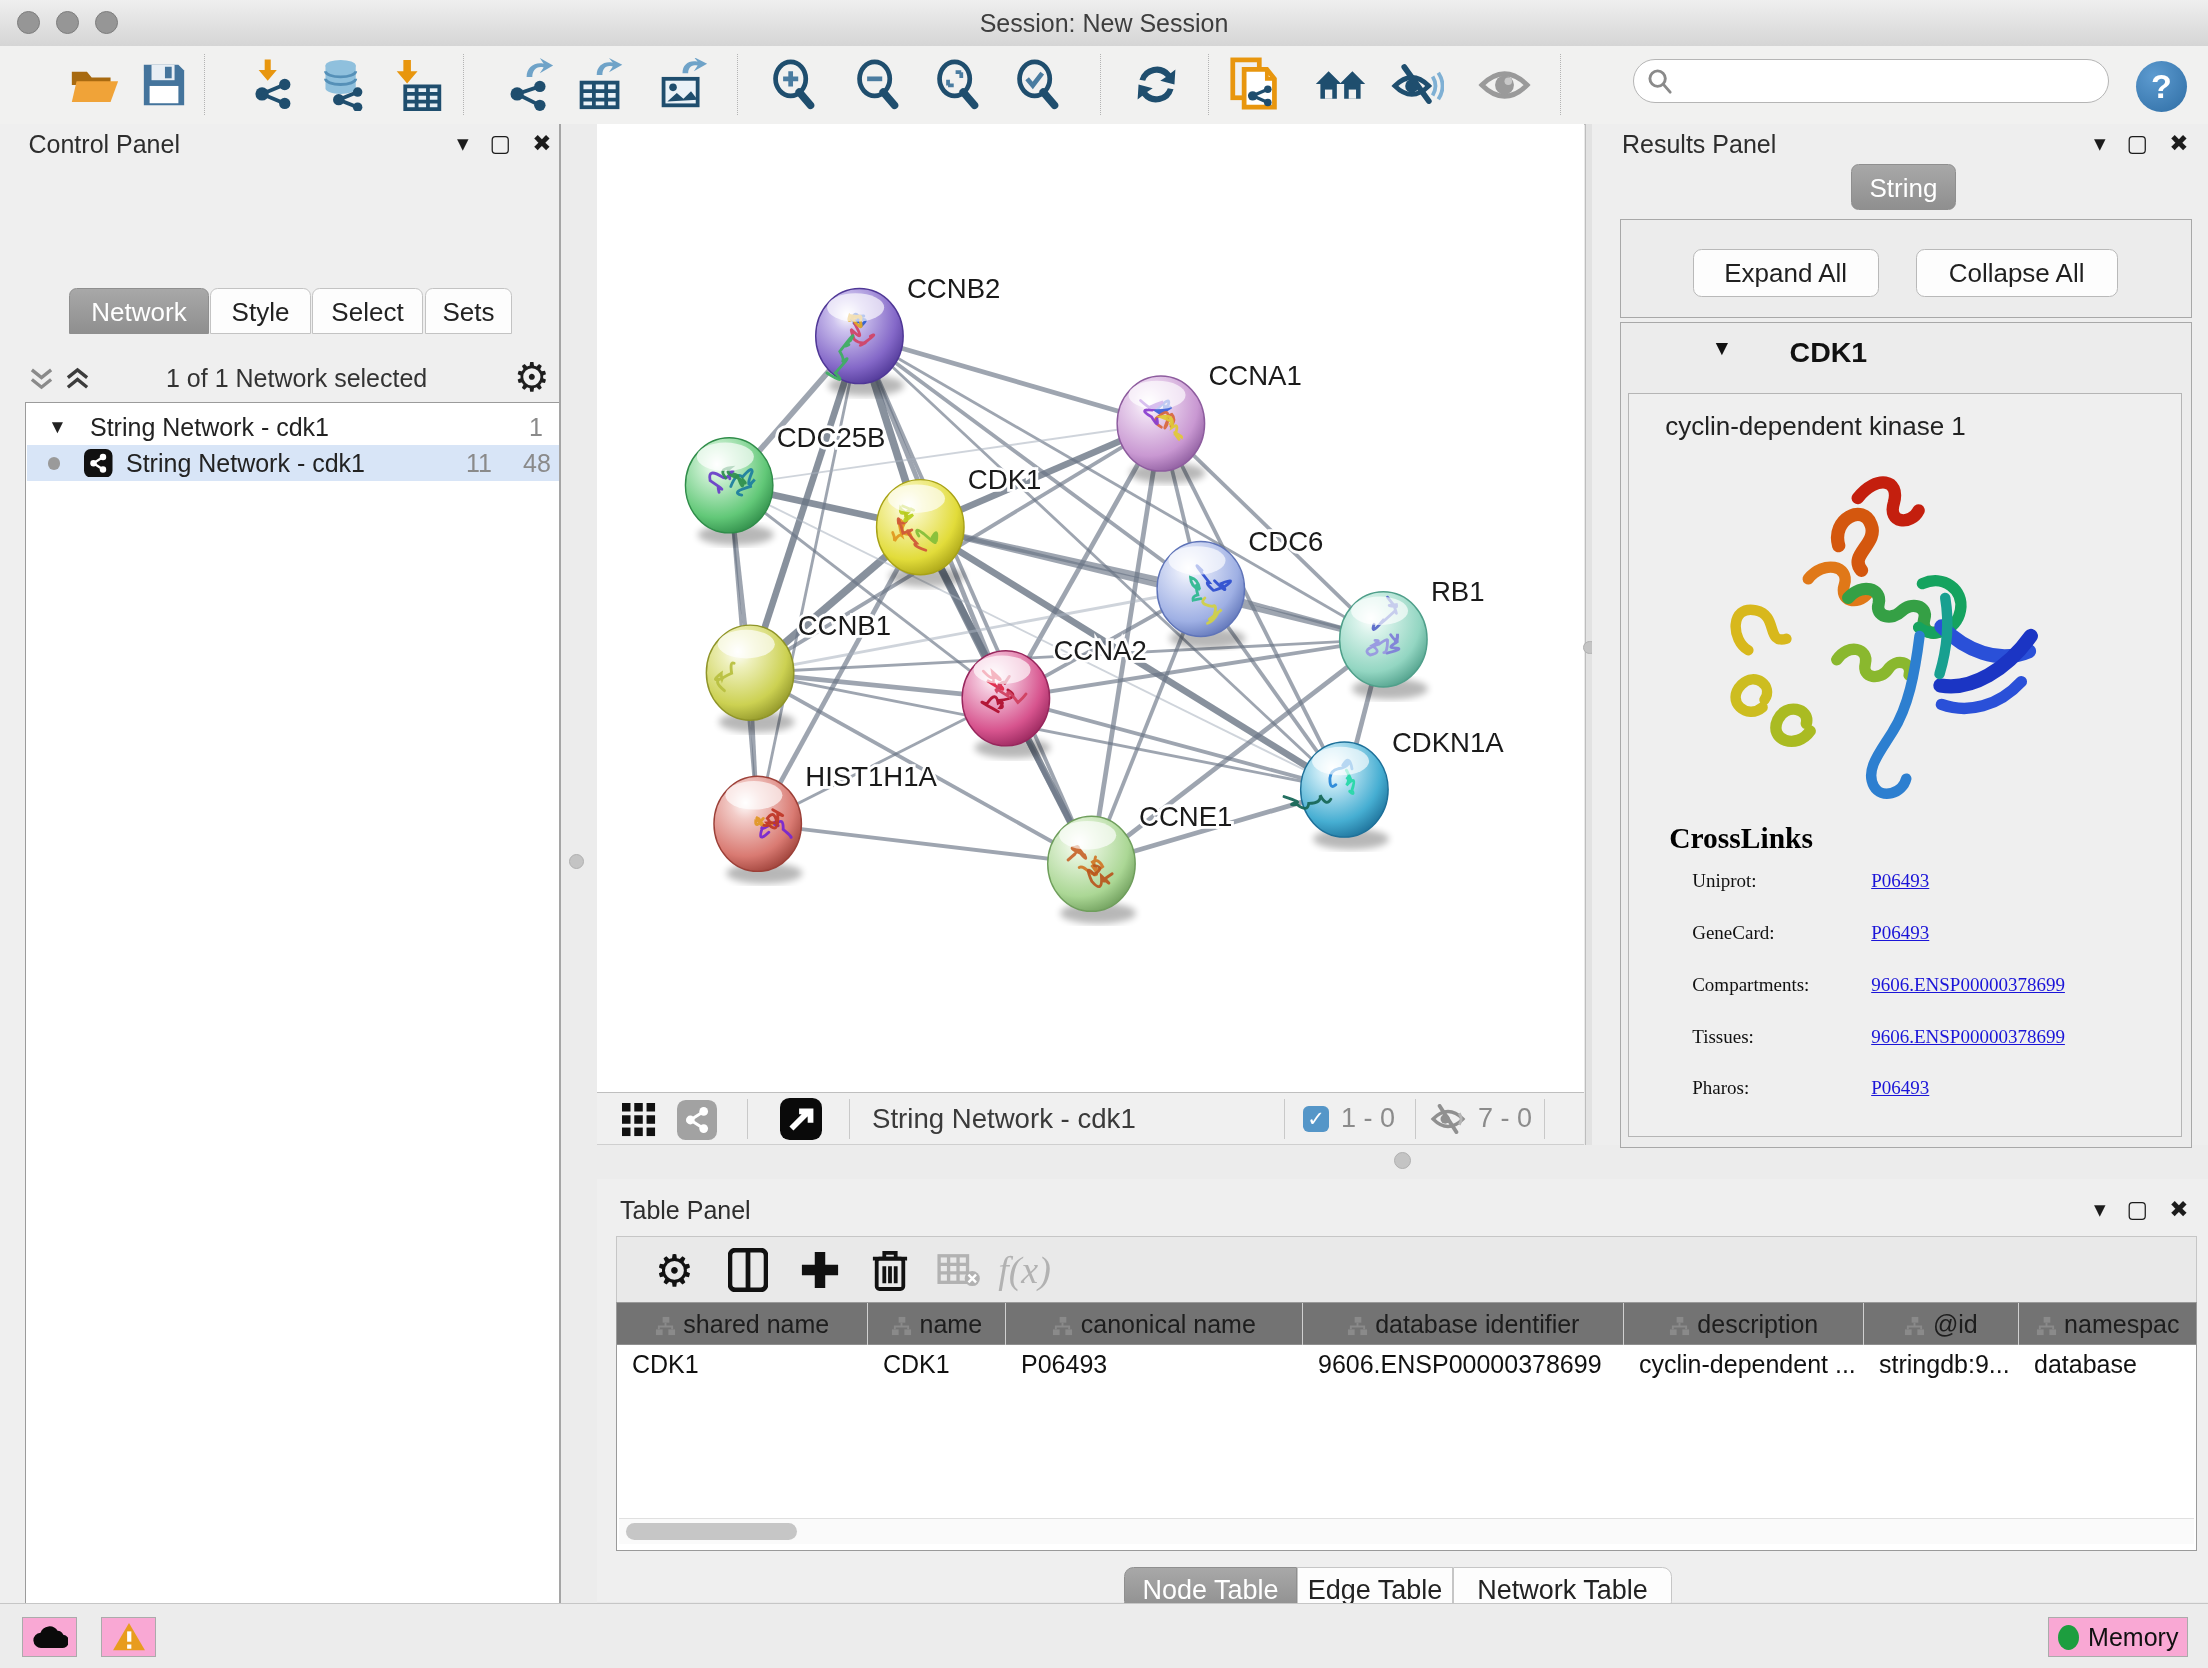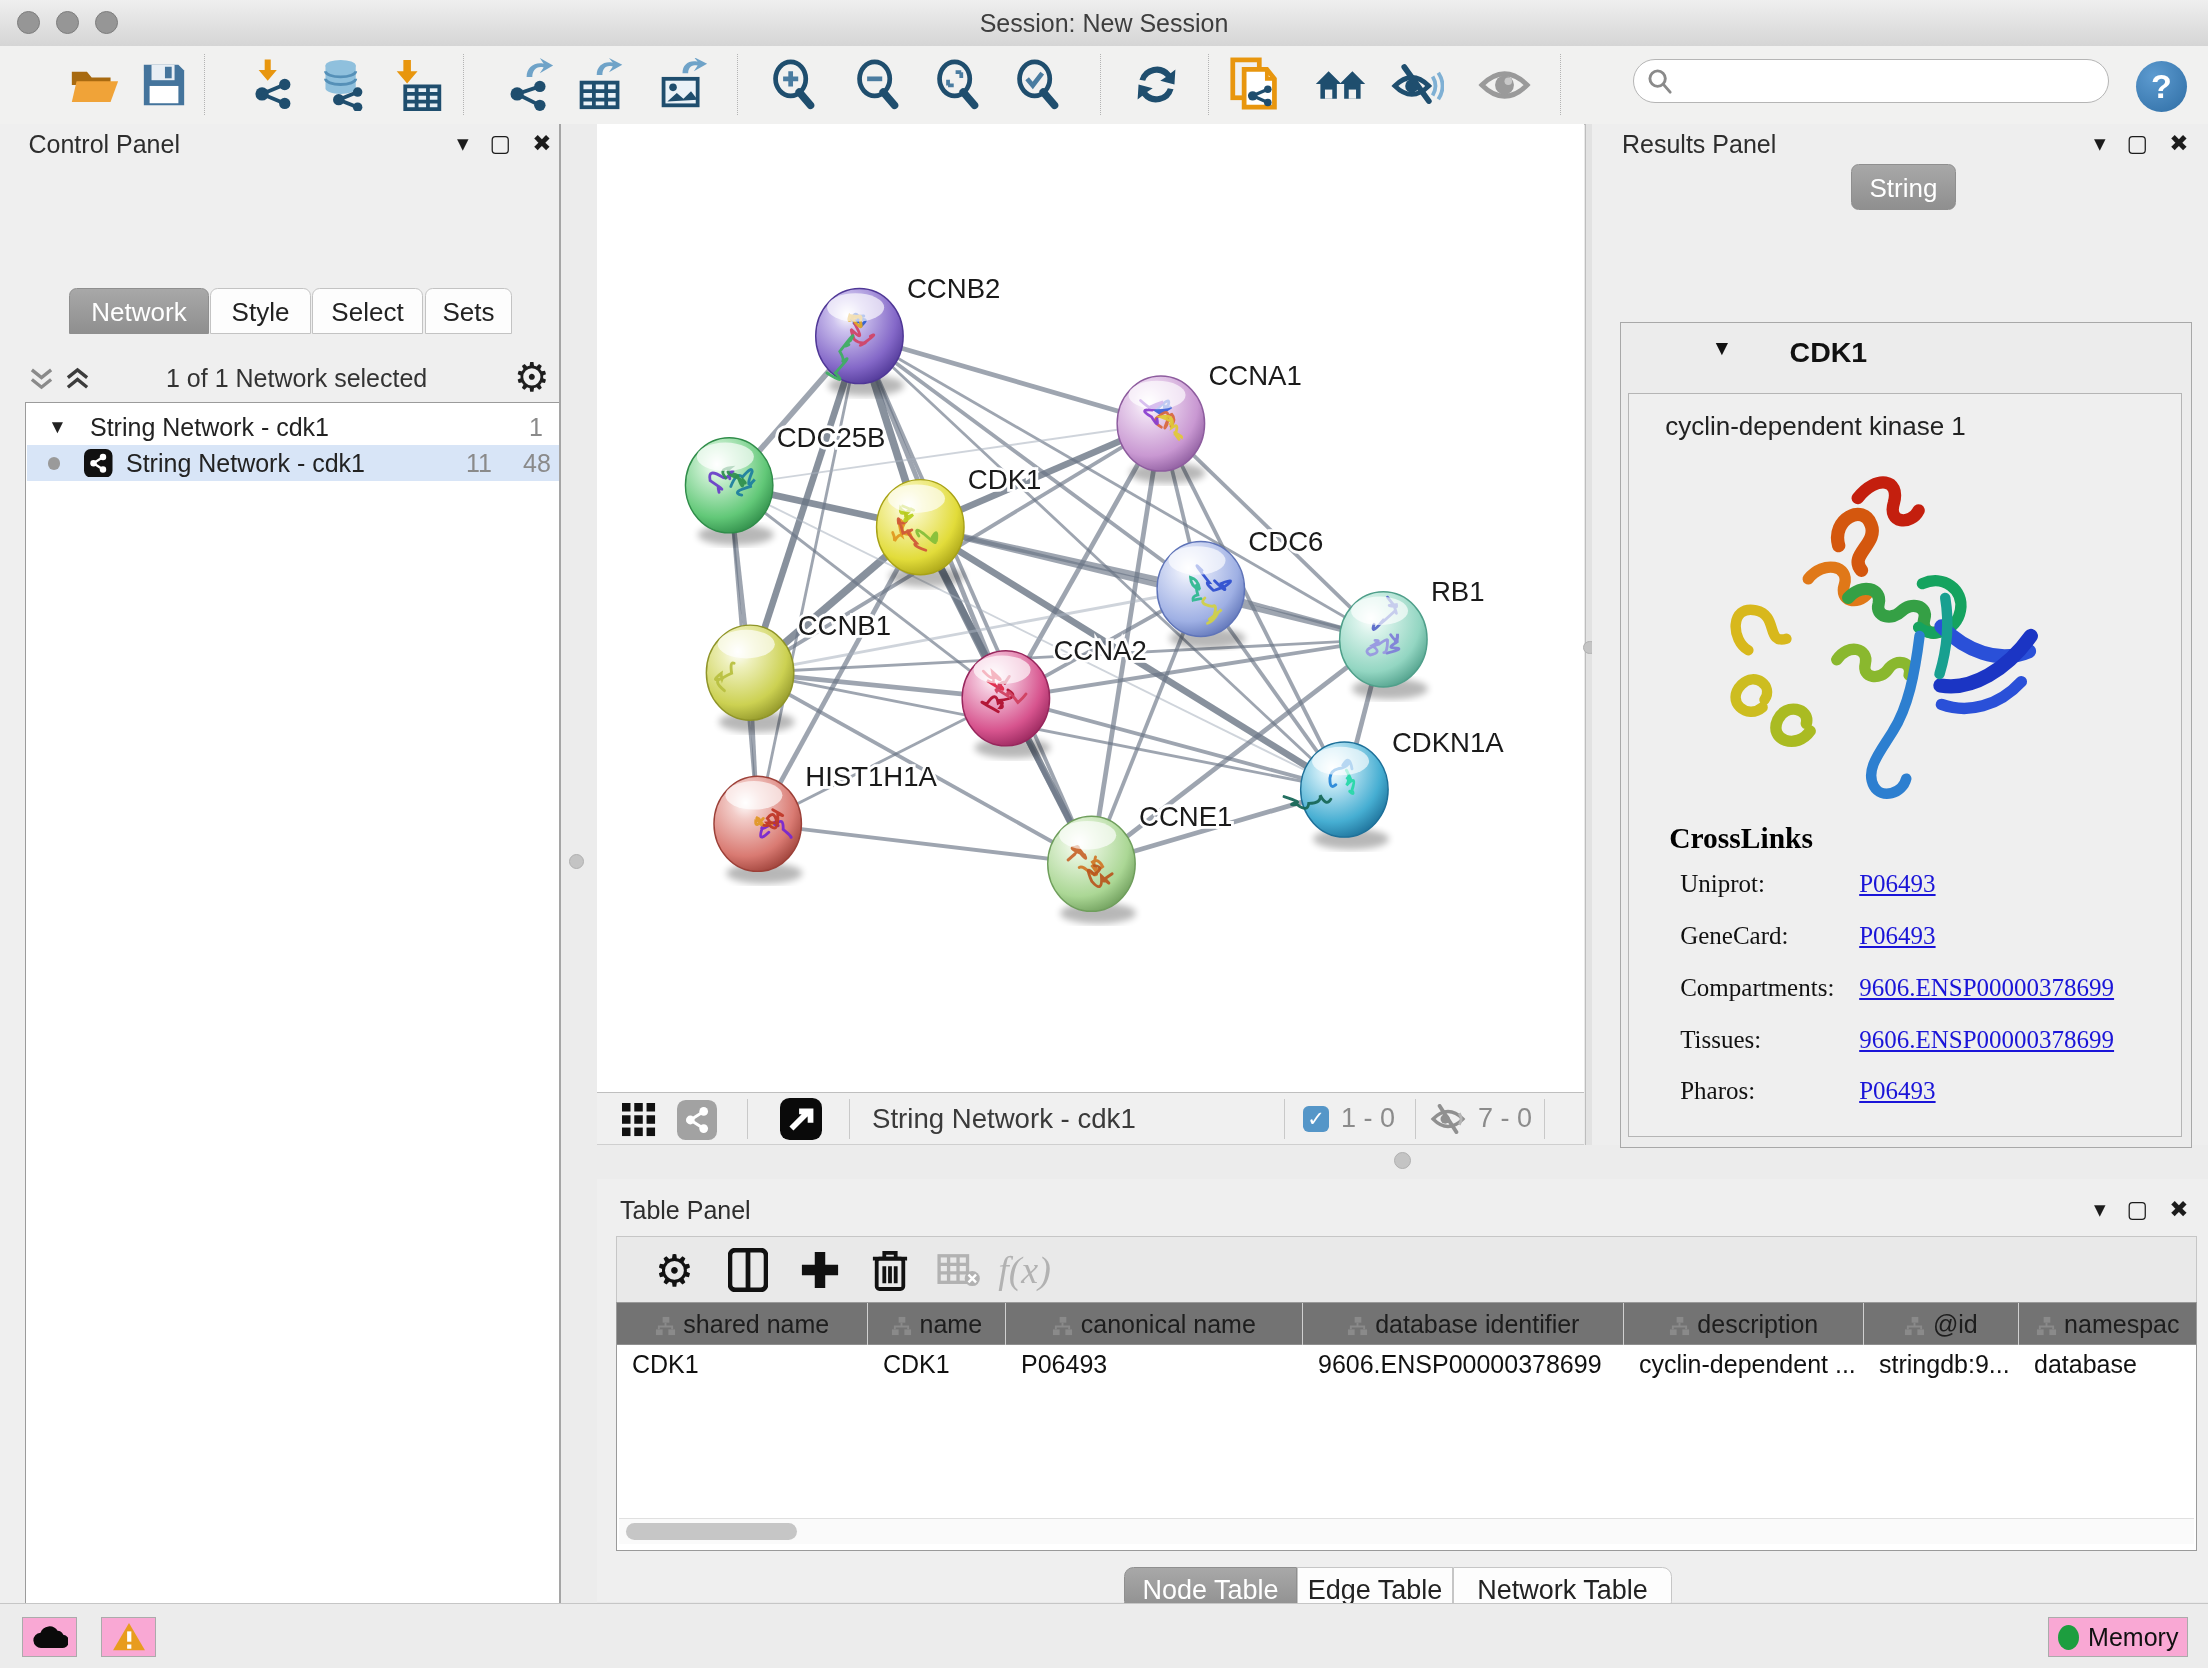--- a/index.html
+++ b/index.html
@@ -65,21 +65,21 @@
   .rp-btn{position:absolute;top:28.5px;height:48px;background:#fdfdfd;border:1px solid #b9b9b9;
     border-radius:8.6px;font-size:26px;text-align:center;line-height:46px;color:#1f1f1f;box-sizing:border-box;}
   .rp-box2{position:absolute;left:27.6px;top:198px;width:572px;height:826px;background:#ececec;
     border:1px solid #a8a8a8;box-sizing:border-box;}
   .rp-inner{position:absolute;left:7.6px;top:70px;width:554px;height:744px;background:#efefef;
     border:1px solid #b5b5b5;box-sizing:border-box;}
   .cdk-row{position:absolute;left:0;top:13.3px;width:100%;font-size:28.5px;font-weight:bold;color:#111;}
   .rp-desc{position:absolute;left:36px;top:17px;font-size:26px;color:#222;}
   .serif{font-family:"Liberation Serif","DejaVu Serif",serif;}
   .xl-head{position:absolute;left:40px;top:428px;font-size:29.5px;font-weight:bold;color:#000;}
-  .xl-row{position:absolute;left:51px;width:476px;font-size:25px;color:#111;}
+  .xl-row{position:absolute;left:63px;width:476px;font-size:19px;color:#111;}
   .xl-row a{position:absolute;left:179px;color:#1a14d8;text-decoration:underline;}
   
   .table-panel{left:597px;top:1179px;width:1611px;height:423px;background:#efefef;}
   .tp-toolbar{position:absolute;left:19px;top:57px;width:1581px;height:67px;background:#e9e9e9;
     border:1px solid #c6c6c6;box-sizing:border-box;}
   .tp-ic{position:absolute;top:5.7px;width:55px;height:55px;display:flex;align-items:center;justify-content:center;}
   .tbl-box{position:absolute;left:19px;top:123px;width:1581px;height:249px;background:#fff;
     border:1px solid #9a9a9a;box-sizing:border-box;overflow:hidden;}
   .tbl-header{position:absolute;left:0;top:0;height:42px;background:#737373;border-bottom:1.9px solid #8f8f8f;
     display:flex;box-sizing:border-box;width:1579px;}
@@ -609,20 +609,24 @@
 </div>
 
 <div class="abs results-panel">
   <div class="panel-title" style="position:absolute;left:30px;top:5.7px">Results Panel</div>
   <div class="panel-btns" style="left:502px;top:7.6px">
     <span class="pb">▾</span>
     <span class="pb">▢</span>
     <span class="pb" style="font-weight:bold">✖</span>
   </div>
   <div class="tab sel" style="left:259px;top:40px;width:105px;position:absolute;border-radius:7.6px">String</div>
+  <div class="rp-box1">
+    <div class="rp-btn" style="left:72px;width:186px">Expand All</div>
+    <div class="rp-btn" style="left:295px;width:202px">Collapse All</div>
+  </div>
   <div class="rp-box2">
     <div class="cdk-row">
       <span style="position:absolute;left:91px;font-size:21px">▼</span>
       <span style="position:absolute;left:169px">CDK1</span>
     </div>
     <div class="rp-inner">
       <div class="rp-desc">cyclin-dependent kinase 1</div>
 
       <svg style="position:absolute;left:67px;top:61px" width="371" height="360" viewBox="0 0 390 378">
         <g fill="none" stroke-linecap="round">

